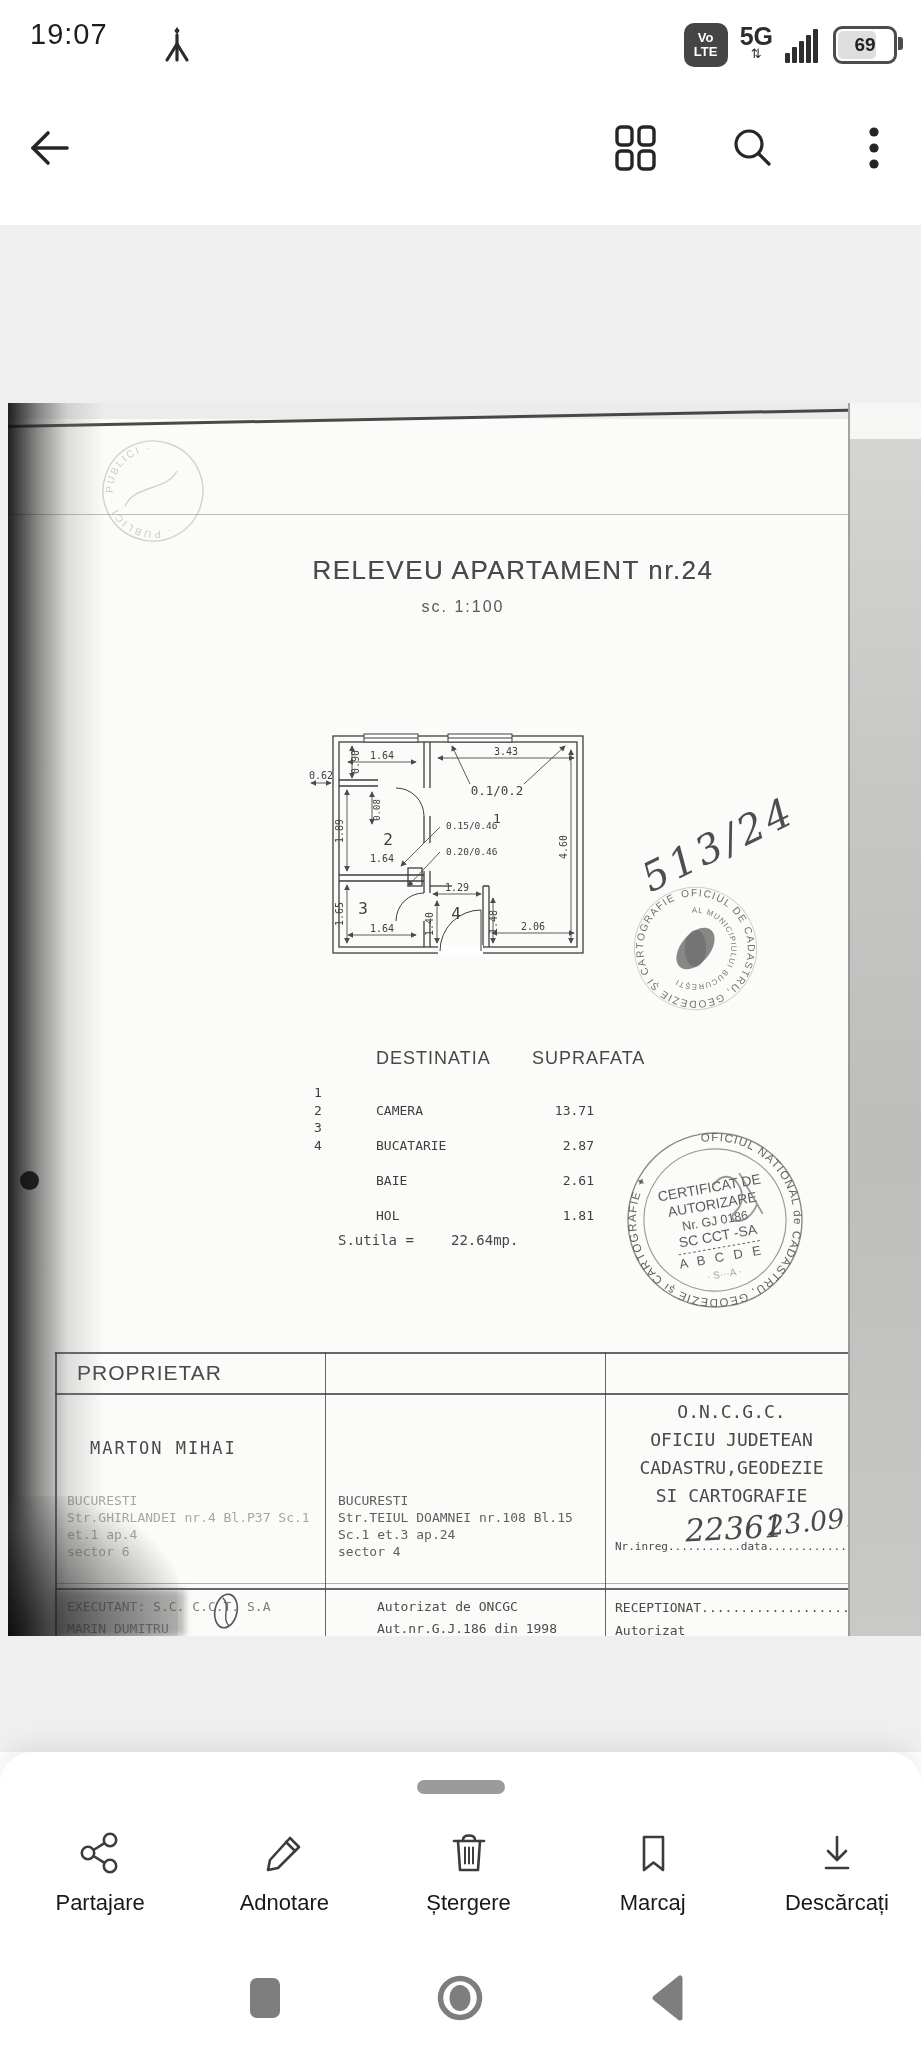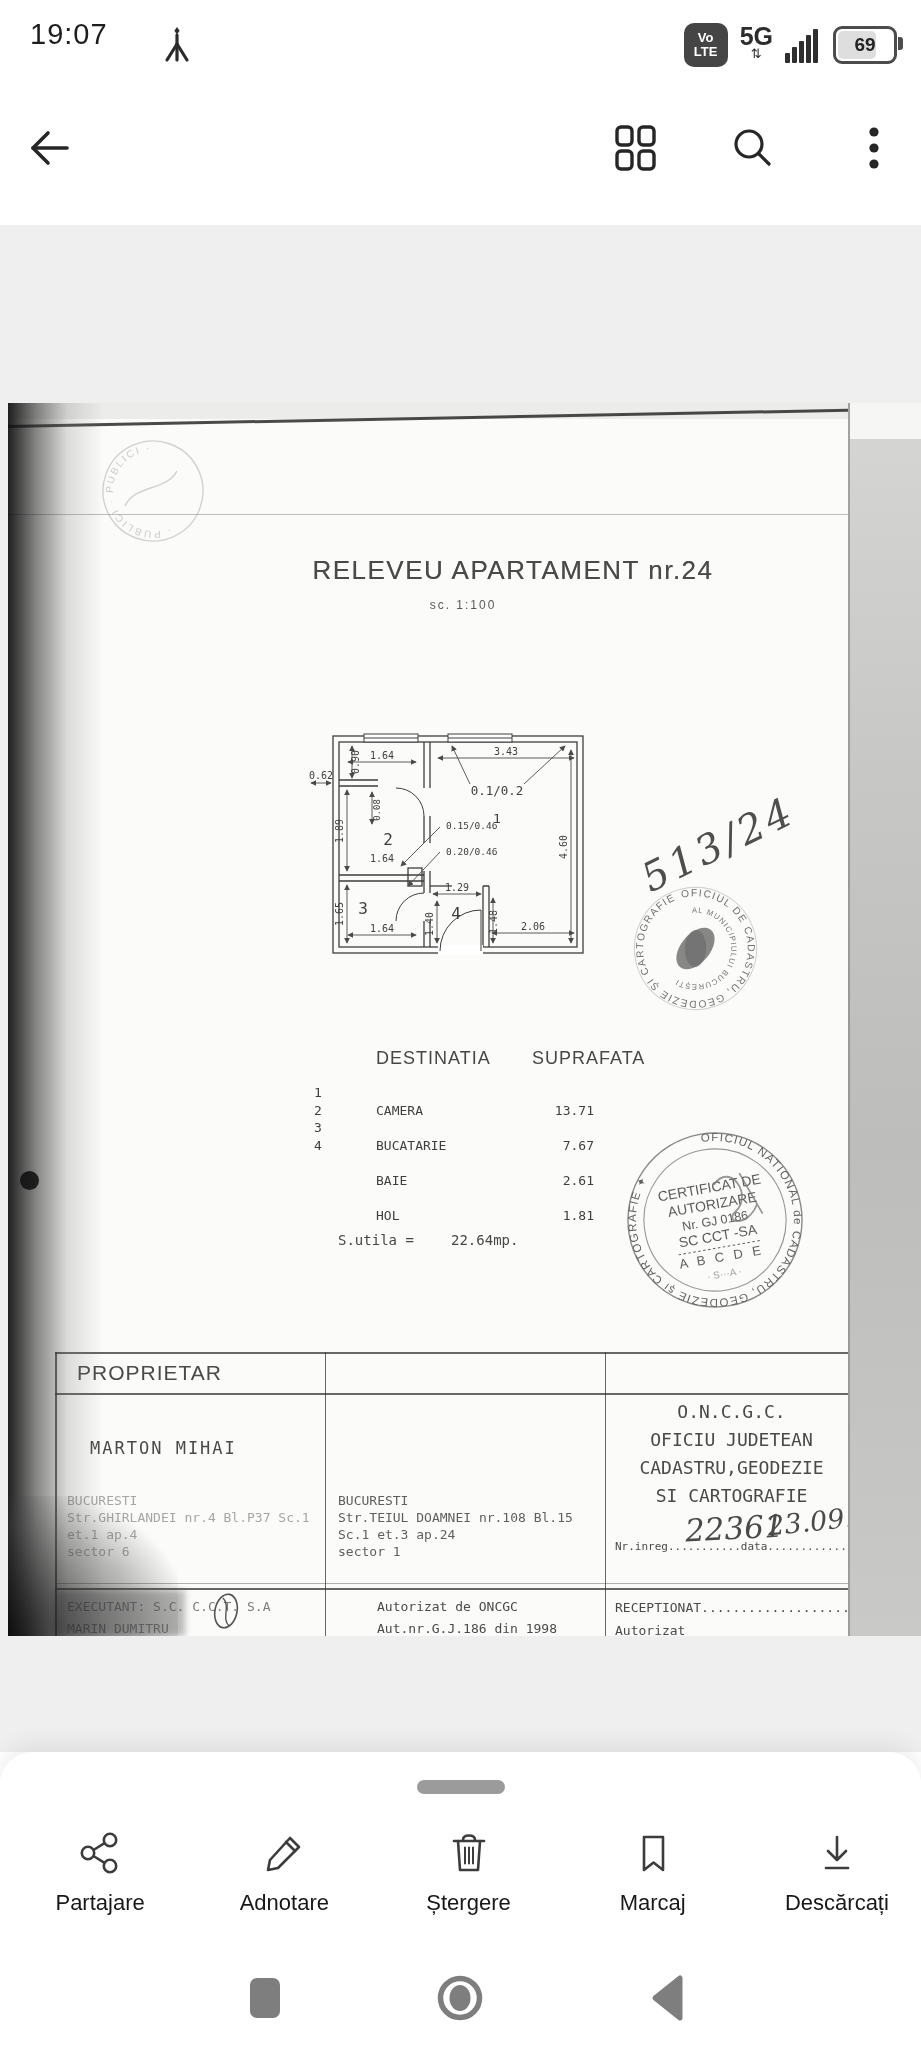--- a/index.html
+++ b/index.html
@@ -35,21 +35,21 @@
     background:linear-gradient(90deg,rgba(15,15,15,.93) 0%,rgba(40,40,40,.55) 30%,rgba(110,110,110,.22) 62%,rgba(150,150,150,0) 100%);}
   .corner-shadow{position:absolute;left:0;bottom:0;width:170px;height:140px;
     background:radial-gradient(ellipse at 0% 100%,rgba(10,10,10,.8) 0%,rgba(60,60,60,.35) 55%,rgba(120,120,120,0) 78%);}
   .right-strip{position:absolute;left:840px;right:0;top:0;bottom:0;
     background:linear-gradient(180deg,#d6d6d4 0%,#c7c7c5 30%,#bdbdbb 60%,#c9c9c7 100%);
     border-left:2px solid rgba(120,120,120,.55);}
   .right-notch{position:absolute;left:842px;right:0;top:0;height:36px;background:#f6f6f4;}
   .hole-punch{position:absolute;left:12px;top:768px;width:19px;height:19px;border-radius:50%;background:#141414;}
   .doc-title{position:absolute;left:290px;top:152px;width:430px;text-align:center;font-size:26px;
              letter-spacing:1.5px;color:#4a4a4a;text-shadow:0 0 .6px rgba(70,70,70,.7);}
-  .doc-scale{position:absolute;left:390px;top:195px;width:130px;text-align:center;font-size:12px;
+  .doc-scale{position:absolute;left:390px;top:195px;width:130px;text-align:center;font-size:16px;
              letter-spacing:2px;color:#585858;}
   .hand{font-family:"DejaVu Serif",serif;font-style:italic;color:#4e4e4e;}
   .hand-plan-note{position:absolute;left:628px;top:418px;font-size:40px;transform:rotate(-26deg);letter-spacing:4px;}
   
   .areas-head{position:absolute;top:645px;font-size:18px;letter-spacing:1px;color:#474747;}
   .areas-col{position:absolute;top:681px;font-size:13px;line-height:17.6px;white-space:pre-line;}
   .areas-total{position:absolute;top:829px;font-size:14px;color:#474747;}
   
   .info-table{position:absolute;left:47px;top:949px;width:802px;height:284px;}
   .it-border{position:absolute;background:rgba(62,62,62,.78);}
@@ -280,21 +280,21 @@
 3
 4</div>
       <div class="areas-col mono" style="left:368px;">
         <div>CAMERA</div>
         <div>BUCATARIE</div>
         <div>BAIE</div>
         <div>HOL</div>
       </div>
       <div class="areas-col mono" style="left:482px;width:104px;text-align:right;">
         <div>13.71</div>
-        <div>7.67</div>
+        <div>2.87</div>
         <div>2.61</div>
         <div>1.81</div>
       </div>
       <div class="areas-total mono" style="left:330px;">S.utila =</div>
       <div class="areas-total mono" style="left:443px;">22.64mp.</div>
 
       <svg class="stamp" style="left:612px;top:722px;transform:rotate(-10deg);opacity:.92;" width="190" height="190" viewBox="-95 -95 190 190">
         <circle r="87" fill="none" stroke="#606060" stroke-width="1.4" opacity=".8"></circle>
         <circle r="71" fill="none" stroke="#606060" stroke-width="1.1" opacity=".7"></circle>
         <defs>
@@ -333,21 +333,21 @@
           <div>BUCURESTI</div>
           <div>Str.GHIRLANDEI nr.4 Bl.P37 Sc.1</div>
           <div>et.1 ap.4</div>
           <div>sector 6</div>
         </div>
 
         <div class="it-text mono" style="left:283px;top:140px;font-size:13px;line-height:17px;opacity:.88;">
           <div>BUCURESTI</div>
           <div>Str.TEIUL DOAMNEI nr.108 Bl.15</div>
           <div>Sc.1 et.3 ap.24</div>
-          <div>sector 1</div>
+          <div>sector 4</div>
         </div>
 
         <div class="it-text mono" style="left:553px;top:46px;width:247px;text-align:center;font-size:18px;line-height:28px;">
           <div>O.N.C.G.C.</div>
           <div>OFICIU JUDETEAN</div>
           <div>CADASTRU,GEODEZIE</div>
           <div>SI CARTOGRAFIE</div>
         </div>
 
         <div class="it-text mono" style="left:560px;top:188px;font-size:11px;">Nr.inreg...........data...............</div>

